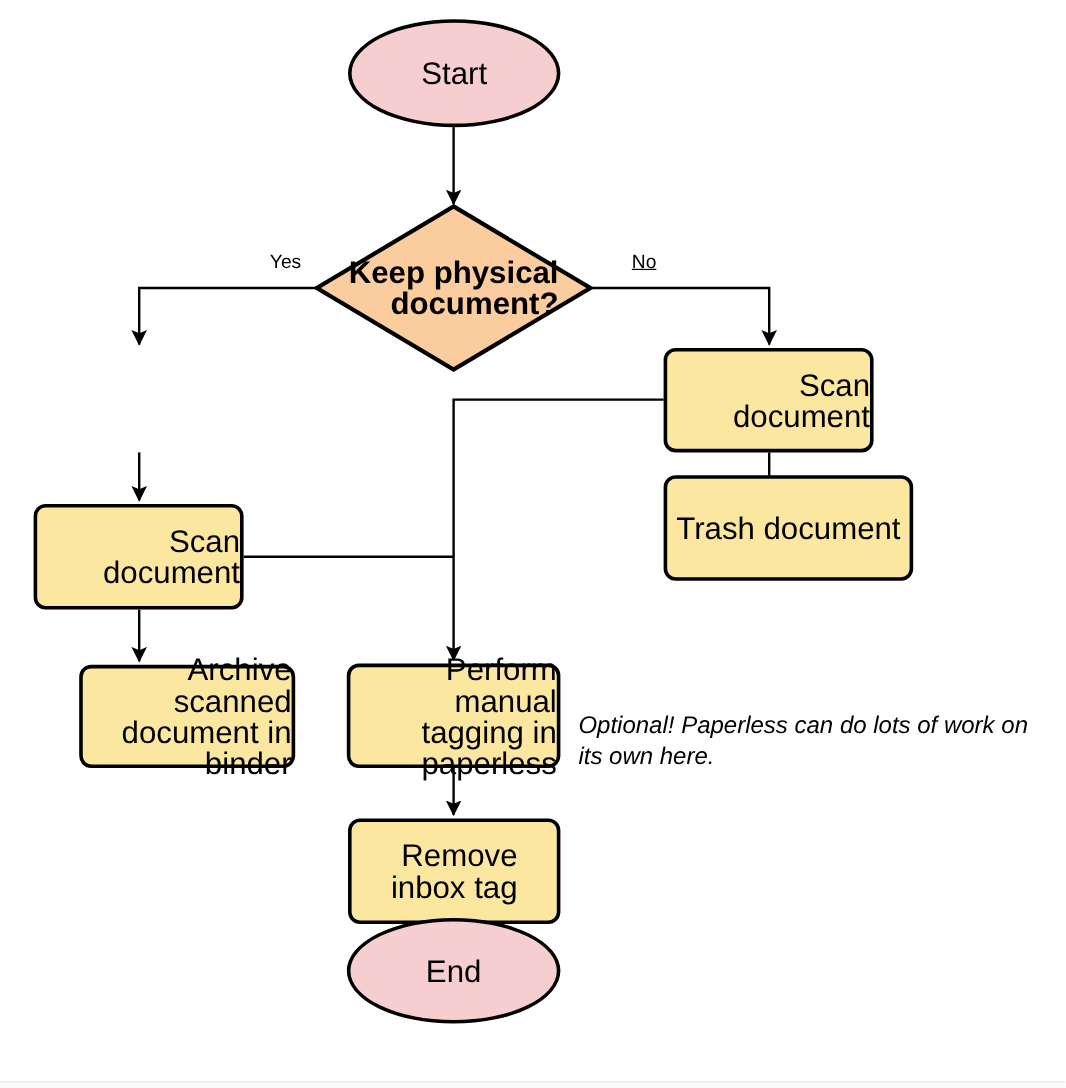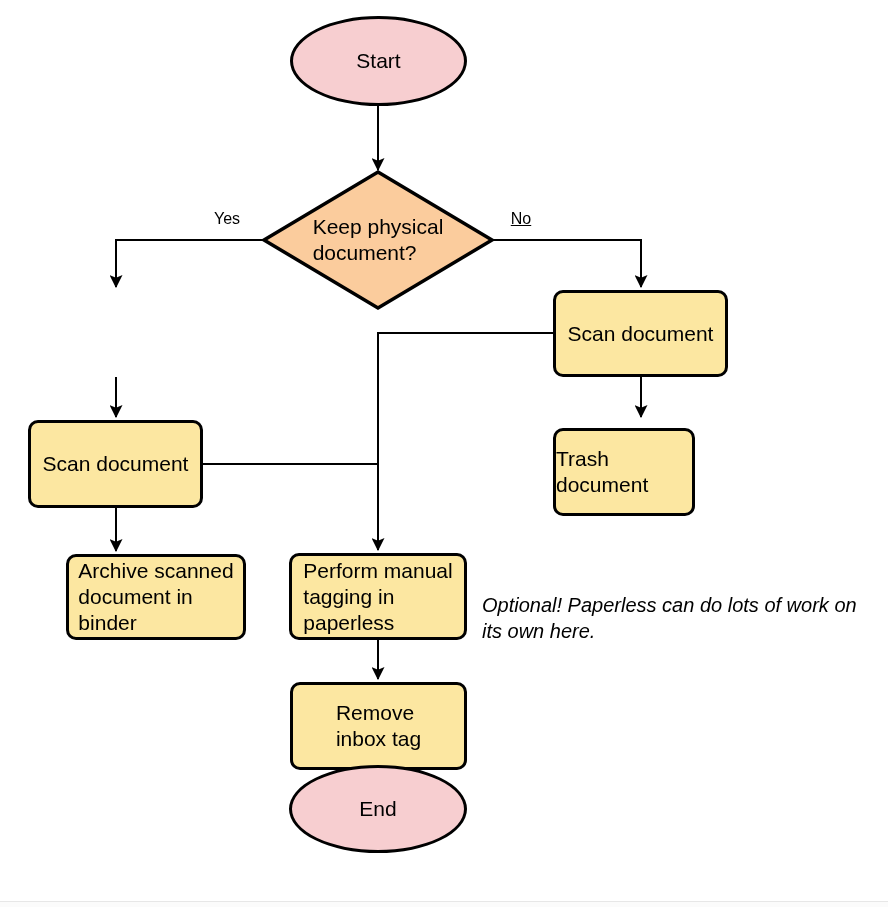--- a/index.html
+++ b/index.html
@@ -27,45 +27,46 @@
     fill: none;
     stroke: #000000;
     stroke-width: 2;
   }
   .shape {
     position: absolute;
     box-sizing: border-box;
     display: flex;
     align-items: center;
     justify-content: center;
-    text-align: left;
+    text-align: right;
     white-space: pre-line;
-    font-size: 21px;
+    font-size: 26px;
     line-height: 26px;
     color: #000000;
   }
   .terminal {
     border: 3.5px solid #000000;
     border-radius: 50%;
     background: #F7CED0;
   }
   .process {
     border: 3.5px solid #000000;
     border-radius: 10px;
     background: #FCE7A1;
   }
   .decision-label {
     background: transparent;
     border: none;
+    font-weight: bold;
   }
   .edge-label {
     position: absolute;
     font-size: 16px;
     line-height: 18px;
-    text-align: center;
+    text-align: right;
     white-space: nowrap;
   }
   .note {
     position: absolute;
     font-style: italic;
     font-size: 20px;
     line-height: 26px;
     white-space: pre-line;
   }
   .page-divider {
@@ -115,21 +116,21 @@
 
 
   <div class="shape process" style="left:28px; top:420px; width:175px; height:88px;">Scan document</div>
 
   <div class="shape process" style="left:27px; top:554px; width:180px; height:86px;margin-left:39px;">Archive scanned
 document in
 binder</div>
 
   <div class="shape process" style="left:553px; top:290px; width:175px; height:87px;">Scan document</div>
 
-  <div class="shape process" style="left:553px; top:428px; width:142px; height:88px;">Trash document</div>
+  <div class="shape process" style="left:553px; top:396px; width:208px; height:88px;">Trash document</div>
 
   <div class="shape process" style="left:290px; top:682px; width:177px; height:88px;">Remove
 inbox tag</div>
 
   <div class="shape process" style="left:289px; top:553px; width:178px; height:87px;">Perform manual
 tagging in
 paperless</div>
 
   <div class="shape terminal" style="left:289px; top:765px; width:178px; height:88px;">End</div>
 

